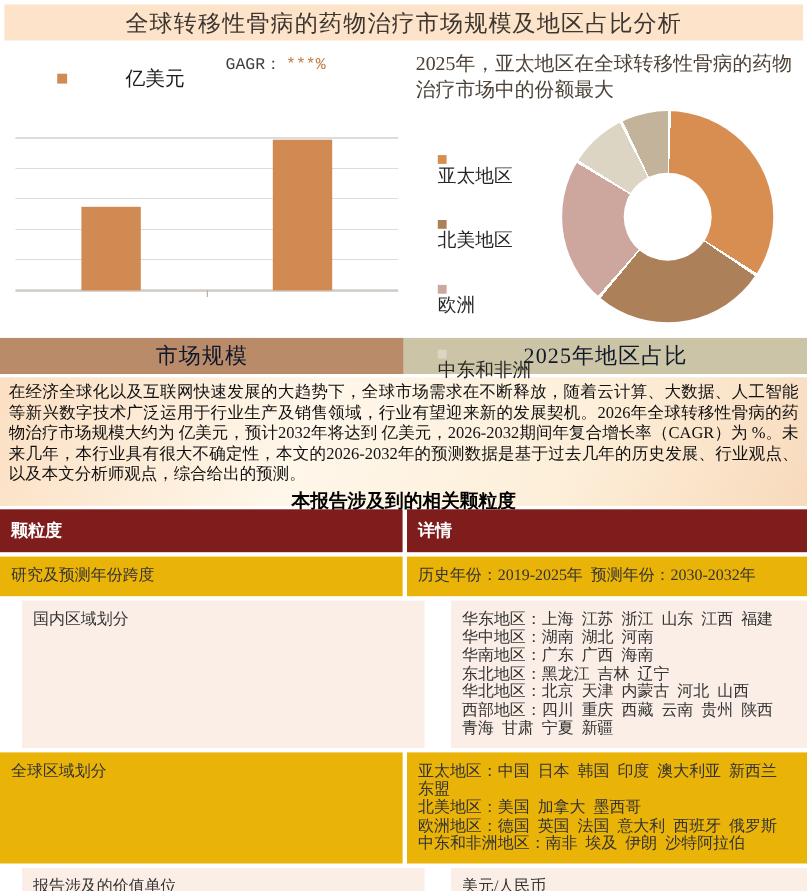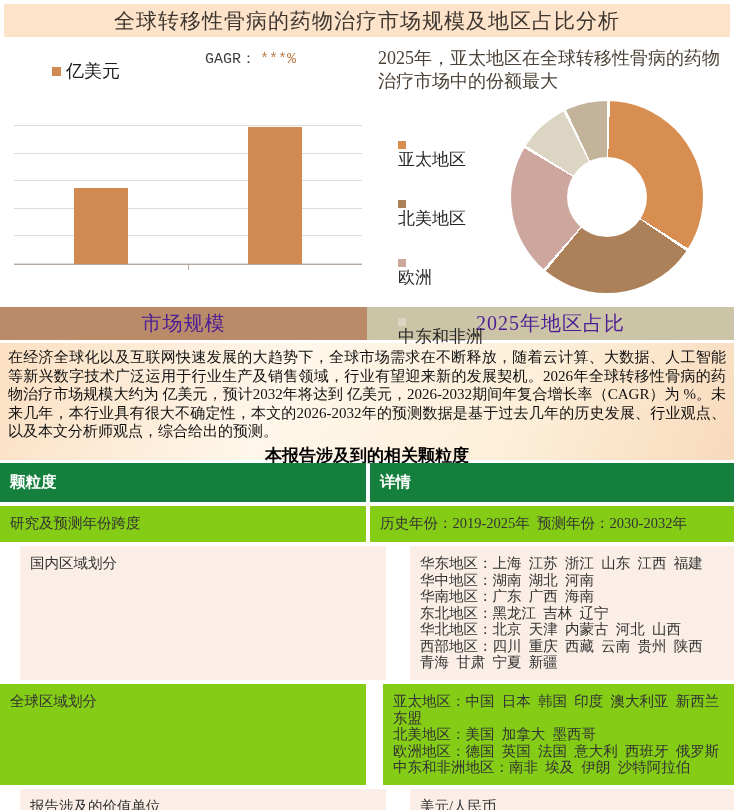--- a/index.html
+++ b/index.html
@@ -9,21 +9,21 @@
   
   .title-bar { margin:4px 4px 0 4px; height:33px; background:#FCE3C9;
                display:flex; align-items:center; justify-content:center;
                font-size:21px; letter-spacing:1px; color:#3E3630; }
 
   
   .charts-row { position:relative; height:270px; background:#fff; }
   .bar-section { position:absolute; left:0; top:0; width:368px; height:270px; }
   .bar-legend { position:absolute; left:52px; top:22px; display:flex; align-items:center; }
   .bar-legend .swatch { width:9px; height:9px; margin-right:5px; display:inline-block; }
-  .bar-legend-label { font-size:18px; color:#1c1c1c; }
+  .bar-legend-label { font-size:18px; color:#1c1c1c;margin-left:48px; }
   .cagr { position:absolute; left:205px; top:12px; font-size:15px; color:#3f3f3f;
           font-family:"Liberation Mono","DejaVu Sans Mono",monospace; }
   .cagr .stars { color:#BE7B45; margin-left:4px; }
   .plot { position:absolute; left:14px; top:62px; width:348px; height:166px;
           border-bottom:1px solid #b5aaa0; display:flex; align-items:flex-end;
           background:repeating-linear-gradient(to top,#dcdcdc 0,#dcdcdc 1px,transparent 1px,transparent 27.6px); }
   .bar-col { flex:1; display:flex; justify-content:center; align-items:flex-end; height:100%; }
   .bar { width:54px; }
   .mid-tick { position:absolute; left:50%; bottom:-6px; width:1px; height:6px; background:#b5aaa0; }
   .x-labels { position:absolute; left:14px; top:238px; width:348px; display:flex; }
@@ -35,42 +35,42 @@
   .pie-legend-item { display:flex; margin-bottom:24px;flex-direction:column; }
   .pie-legend-item .swatch { width:8px; height:8px; margin:6px 6px 0 0; flex:0 0 8px; }
   .pie-legend-label { font-size:17px; line-height:21px; color:#262626; }
   .donut { position:absolute; left:143px; top:64px; width:192px; height:192px; border-radius:50%; }
   .donut-hole { position:absolute; left:56px; top:56px; width:80px; height:80px;
                 border-radius:50%; background:#fff; }
 
   
   .tab-bar { display:flex; height:33px; }
   .tab { width:50%; display:flex; align-items:center; justify-content:center;
-         color:#4c1d95; font-size:20px; letter-spacing:1px; }
+         color:#0f172a; font-size:20px; letter-spacing:1px; }
   .tab-left { background:#B98B69; }
   .tab-right { background:#CCC4A6; }
 
   
   .report-section { margin-top:3px; height:117px; padding:5px 8px 0 8px;
         background:linear-gradient(115deg,#FBDFC2 0%,#FFF7EA 38%,#FDEFD9 70%,#F8DABC 100%); }
   .report-paragraph { font-size:15px; line-height:18.5px; color:#101010; text-align:justify; }
   .granularity-title { text-align:center; font-weight:bold; font-size:17px; color:#000; margin-top:3px; }
 
   
   .tbl { margin-top:3px; }
   .row { display:flex; margin-bottom:4px; }
   .row:last-child { margin-bottom:0; }
   .cell-l { width:366px; margin-right:4px; padding:9px 10px; }
   .cell-r { flex:1; padding:9px 10px; white-space:pre-wrap; }
-  .tbl-header .cell-l, .tbl-header .cell-r { background:#15803d; color:#fff;
+  .tbl-header .cell-l, .tbl-header .cell-r { background:#7f1d1d; color:#fff;
         font-weight:bold; font-size:15.5px; min-height:35px; }
   .tbl-row { font-size:14.5px; line-height:16.5px; color:#333; }
-  .bg-dark .cell-l, .bg-dark .cell-r { background:#84cc16; }
+  .bg-dark .cell-l, .bg-dark .cell-r { background:#eab308; }
   .bg-light .cell-l, .bg-light .cell-r { background:#FAEEE7;margin-left:20px; }
-  .r1 { min-height:36px; } .r2 { min-height:134px; } .r3 { min-height:86px;gap:13px; } .r4 { min-height:40px; }
+  .r1 { min-height:36px; } .r2 { min-height:134px; } .r3 { min-height:86px; } .r4 { min-height:40px; }
 </style>
 </head>
 <body>
 
 <div class="title-bar">全球转移性骨病的药物治疗市场规模及地区占比分析</div>
 
 <div class="charts-row">
 
   <div class="bar-section">
     <div class="bar-legend">

